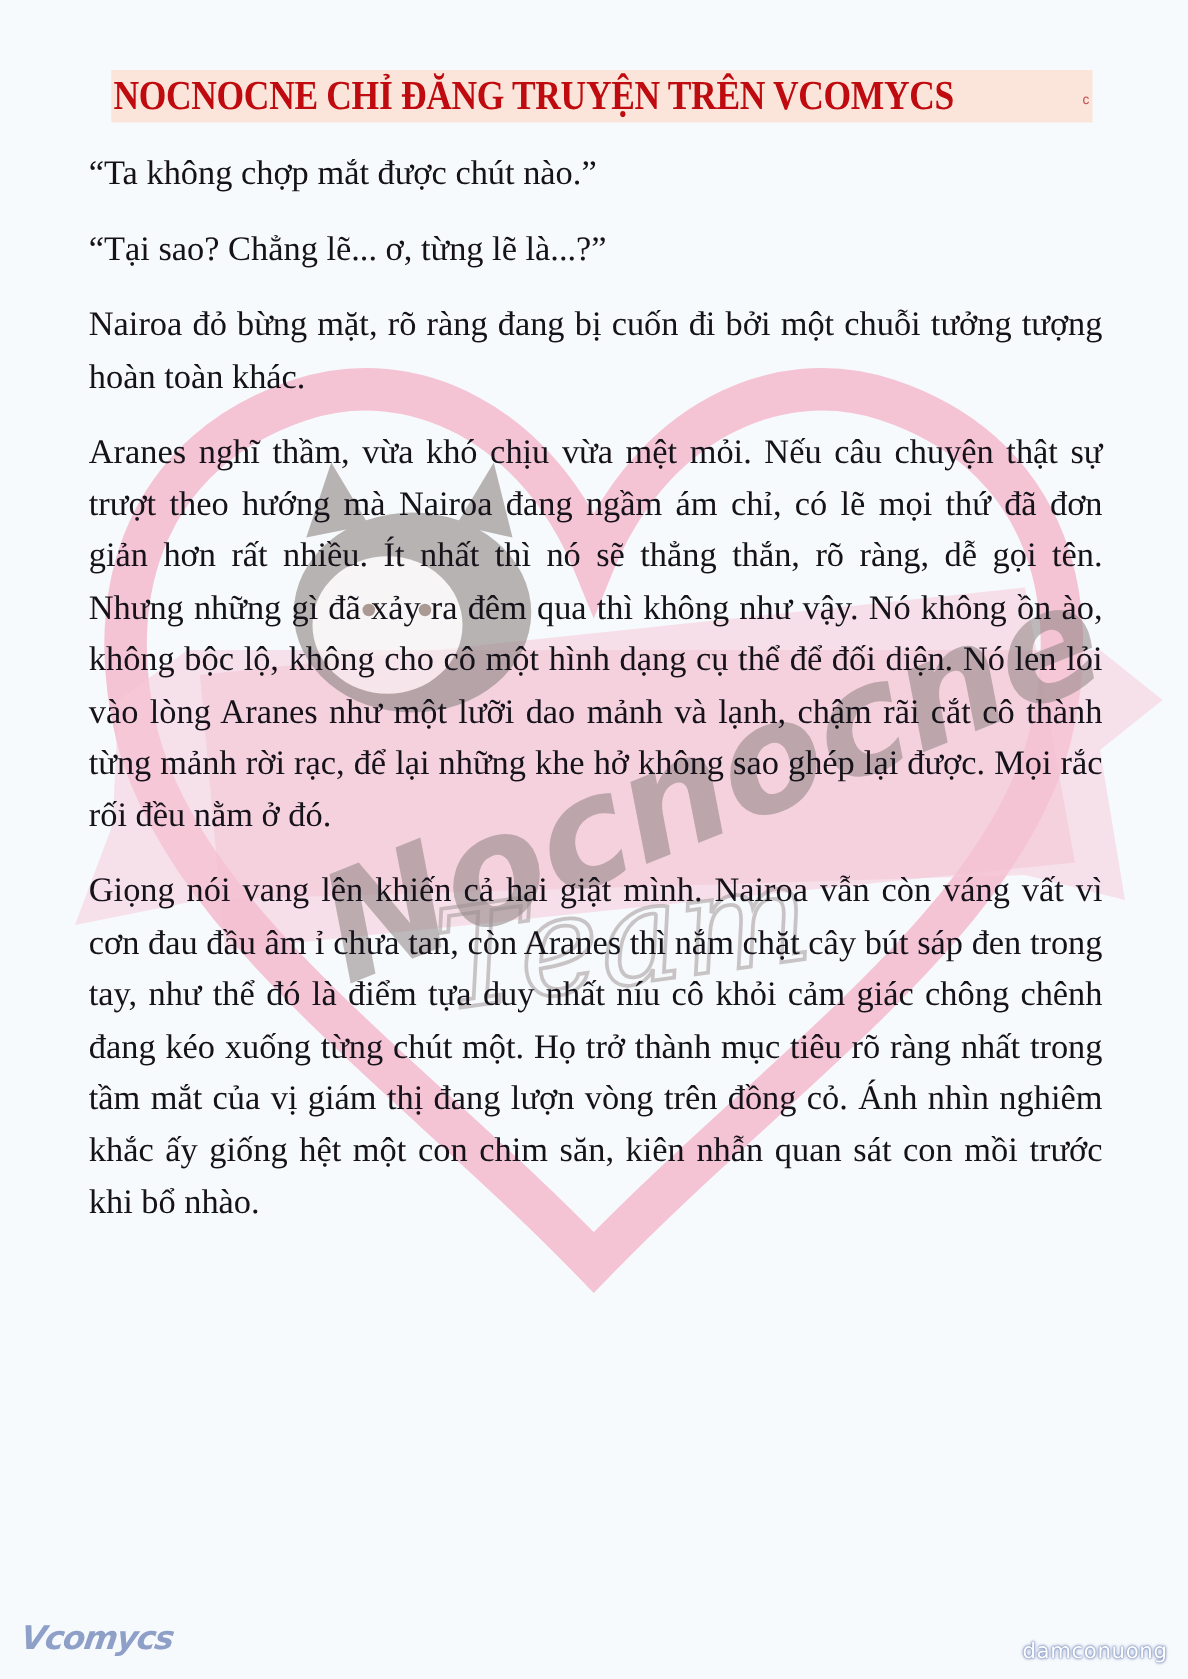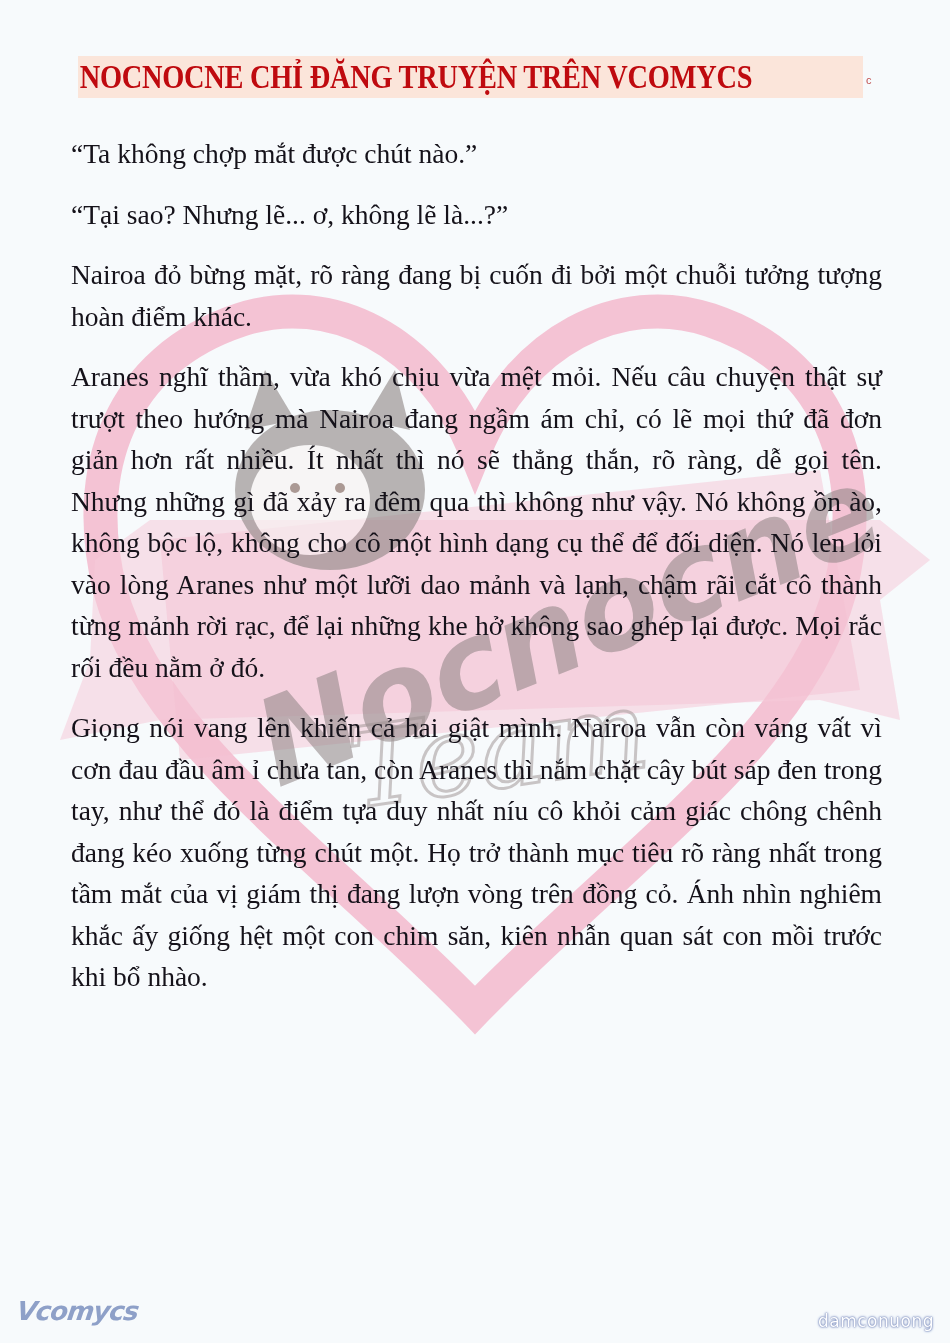--- a/index.html
+++ b/index.html
@@ -24,21 +24,21 @@
   .watermark {
     position: absolute;
     left: 0; top: 0;
     width: 950px; height: 1343px;
     z-index: 0;
     pointer-events: none;
   }
   
   .banner {
     position: absolute;
-    left: 78px;
+    left: 89px;
     top: 56px;
     width: 785px;
     height: 42px;
     background: #fbe5da;
     z-index: 1;
     display: flex;
     align-items: center;
   }
   .banner-text {
     font-family: "Liberation Serif", "DejaVu Serif", serif;
@@ -65,21 +65,21 @@
   .content {
     position: absolute;
     left: 71px;
     top: 117px;
     width: 811px;
     z-index: 2;
   }
   .para {
     font-size: 27.5px;
     line-height: 41.5px;
-    margin: 16px 0 19px 0;
+    margin: 0 0 19px 0;
     text-align: justify;
     text-align-last: left;
     color: #15121a;
   }
   .para.italic {
     font-style: italic;
   }
   
   .footer-logo {
     position: absolute;
@@ -131,21 +131,21 @@
     <text x="350" y="790" transform="rotate(-8 480 760)" font-family="DejaVu Serif, serif" font-style="italic" font-size="110" fill="none" stroke="#9b9090" stroke-width="3" opacity="0.5">Team</text>
   </svg>
 
   <div class="banner">
     <span class="banner-text">NOCNOCNE CHỈ ĐĂNG TRUYỆN TRÊN VCOMYCS</span>
   </div>
   <span class="banner-suffix">c</span>
 
   <div class="content">
     <p class="para">“Ta không chợp mắt được chút nào.”</p>
-    <p class="para">“Tại sao? Nhưng lẽ... ơ, không lẽ là...?”</p>
-    <p class="para">Nairoa đỏ bừng mặt, rõ ràng đang bị cuốn đi bởi một chuỗi tưởng tượng hoàn điểm khác.</p>
+    <p class="para">“Tại sao? Chẳng lẽ... ơ, từng lẽ là...?”</p>
+    <p class="para">Nairoa đỏ bừng mặt, rõ ràng đang bị cuốn đi bởi một chuỗi tưởng tượng hoàn toàn khác.</p>
     <p class="para">Aranes nghĩ thầm, vừa khó chịu vừa mệt mỏi. Nếu câu chuyện thật sự trượt theo hướng mà Nairoa đang ngầm ám chỉ, có lẽ mọi thứ đã đơn giản hơn rất nhiều. Ít nhất thì nó sẽ thẳng thắn, rõ ràng, dễ gọi tên. Nhưng những gì đã xảy ra đêm qua thì không như vậy. Nó không ồn ào, không bộc lộ, không cho cô một hình dạng cụ thể để đối diện. Nó len lỏi vào lòng Aranes như một lưỡi dao mảnh và lạnh, chậm rãi cắt cô thành từng mảnh rời rạc, để lại những khe hở không sao ghép lại được. Mọi rắc rối đều nằm ở đó.</p>
     <p class="para">Giọng nói vang lên khiến cả hai giật mình. Nairoa vẫn còn váng vất vì cơn đau đầu âm ỉ chưa tan, còn Aranes thì nắm chặt cây bút sáp đen trong tay, như thể đó là điểm tựa duy nhất níu cô khỏi cảm giác chông chênh đang kéo xuống từng chút một. Họ trở thành mục tiêu rõ ràng nhất trong tầm mắt của vị giám thị đang lượn vòng trên đồng cỏ. Ánh nhìn nghiêm khắc ấy giống hệt một con chim săn, kiên nhẫn quan sát con mồi trước khi bổ nhào.</p>
   </div>
 
   <div class="footer-logo">Vcomycs</div>
   <div class="footer-credit">damconuong</div>
 </div>
 
 </body></html>

